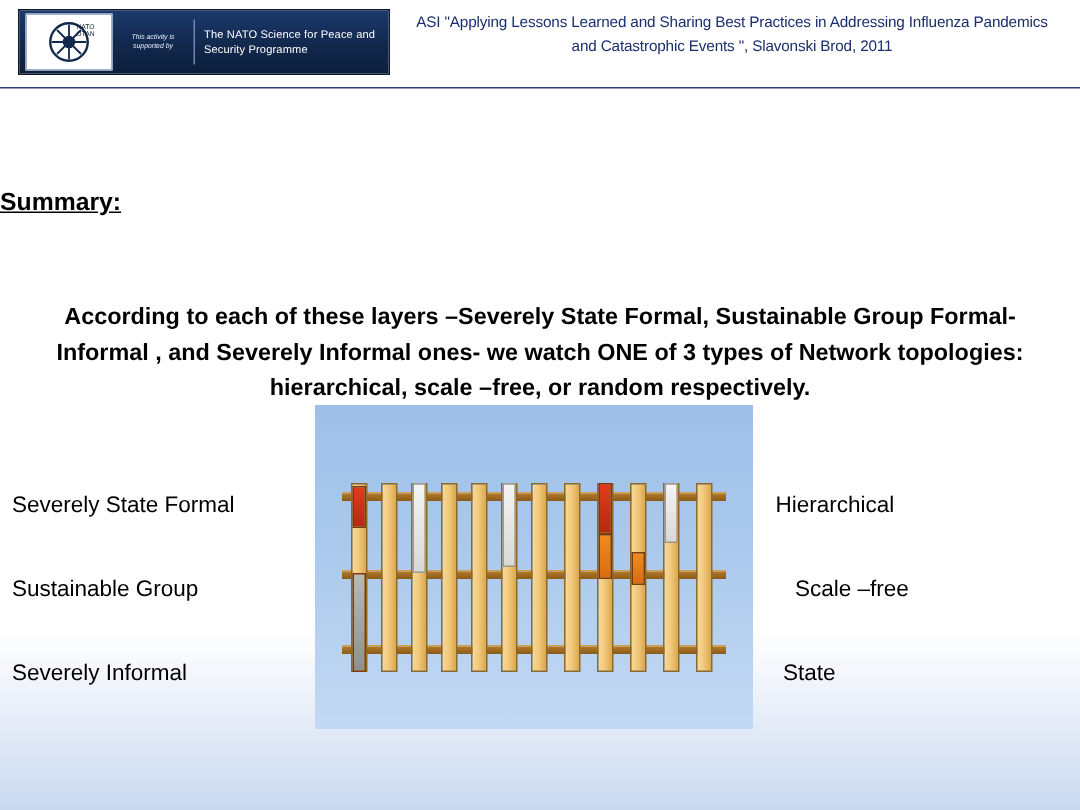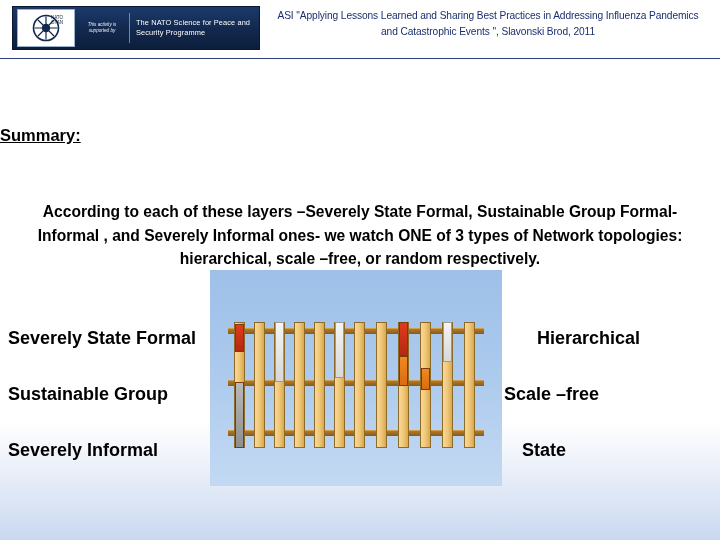--- a/index.html
+++ b/index.html
@@ -164,30 +164,30 @@
     border: 1px solid #7a3a12;
   }
   .accent.red   { background: linear-gradient(to bottom, #e23b1c, #b32a10); }
   .accent.orange{ background: linear-gradient(to bottom, #f08a22, #d96c10); }
   .accent.grey  { background: linear-gradient(to bottom, #b9b9b9, #8f8f8f); }
   .accent.white { background: linear-gradient(to bottom, #f4f4f4, #d8d8d8); border-color:#9a9a9a; }
 
   
   .label {
     position: absolute;
-    font-size: 18px;
-    font-weight: bold;
+    font-size: 15px;
+    font-weight: normal;
     color: #000000;
     white-space: nowrap;
   }
   .lbl-l1 { left: 8px;  top: 328px; }
   .lbl-l2 { left: 8px;  top: 384px; }
   .lbl-l3 { left: 8px;  top: 440px; }
-  .lbl-r1 { left: 517px; top: 328px; margin-left: 20px; }
-  .lbl-r2 { left: 504px; top: 384px; }
+  .lbl-r1 { left: 517px; top: 328px; }
+  .lbl-r2 { left: 530px; top: 384px; }
   .lbl-r3 { left: 522px; top: 440px; }
 </style>
 </head>
 <body>
 
 <div class="slide">
 
   <div class="header">
     <div class="nato-logo">
       <div class="nato-emblem">

